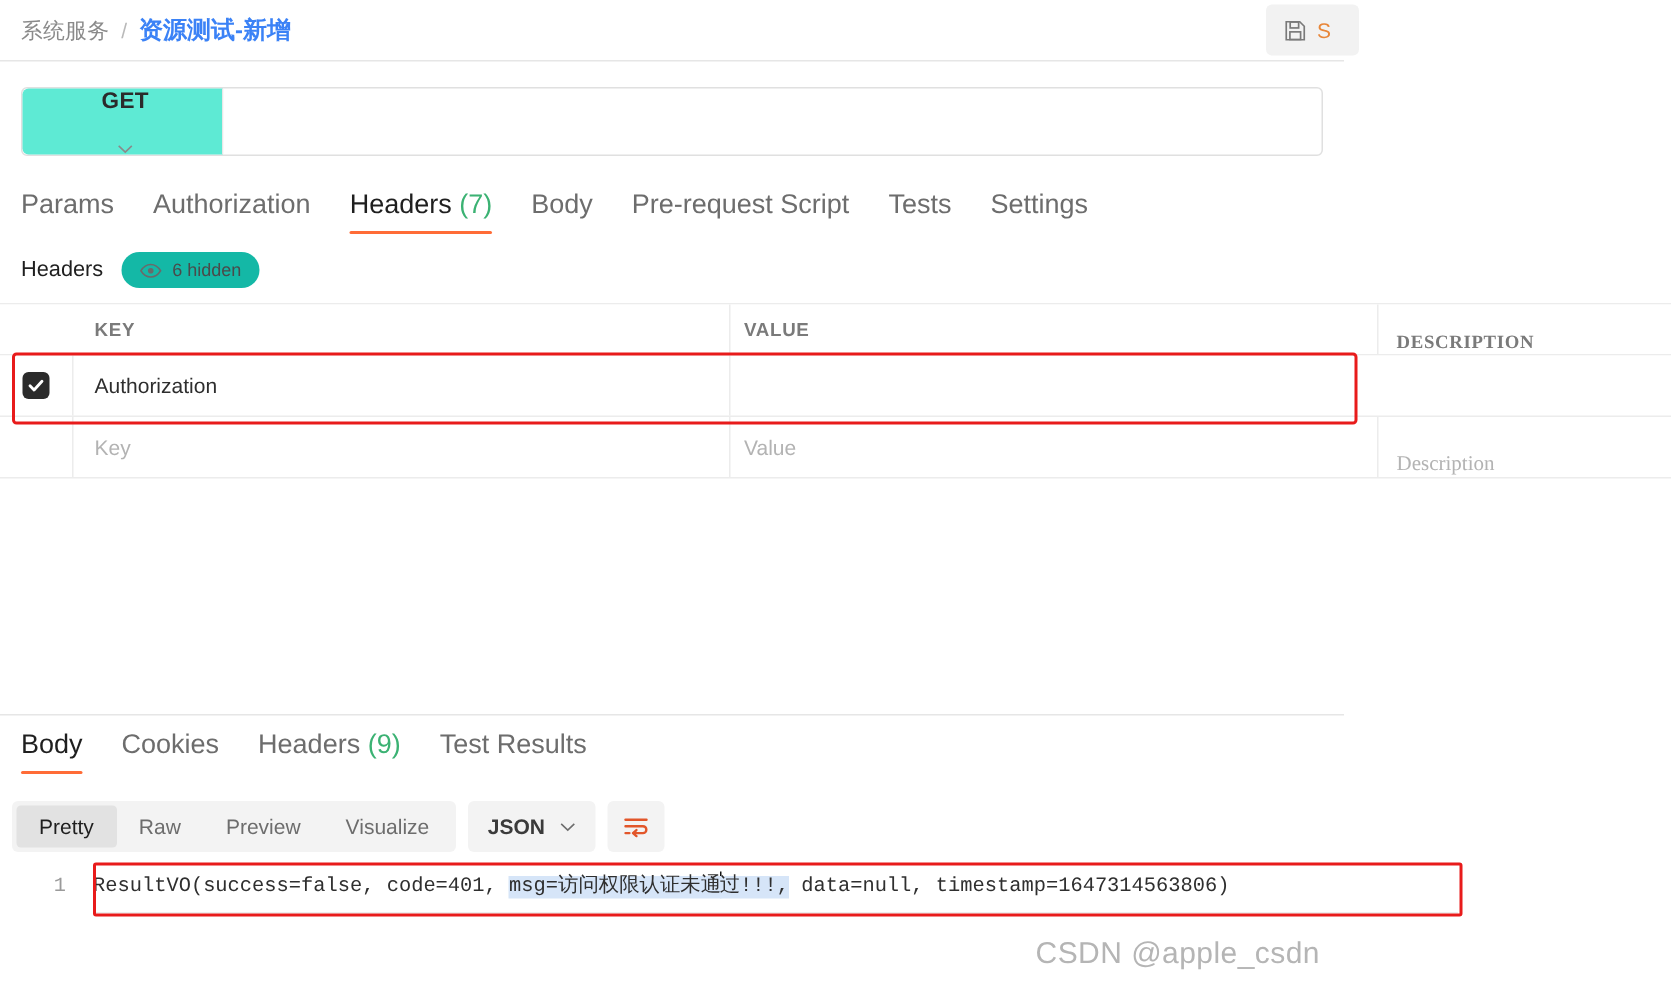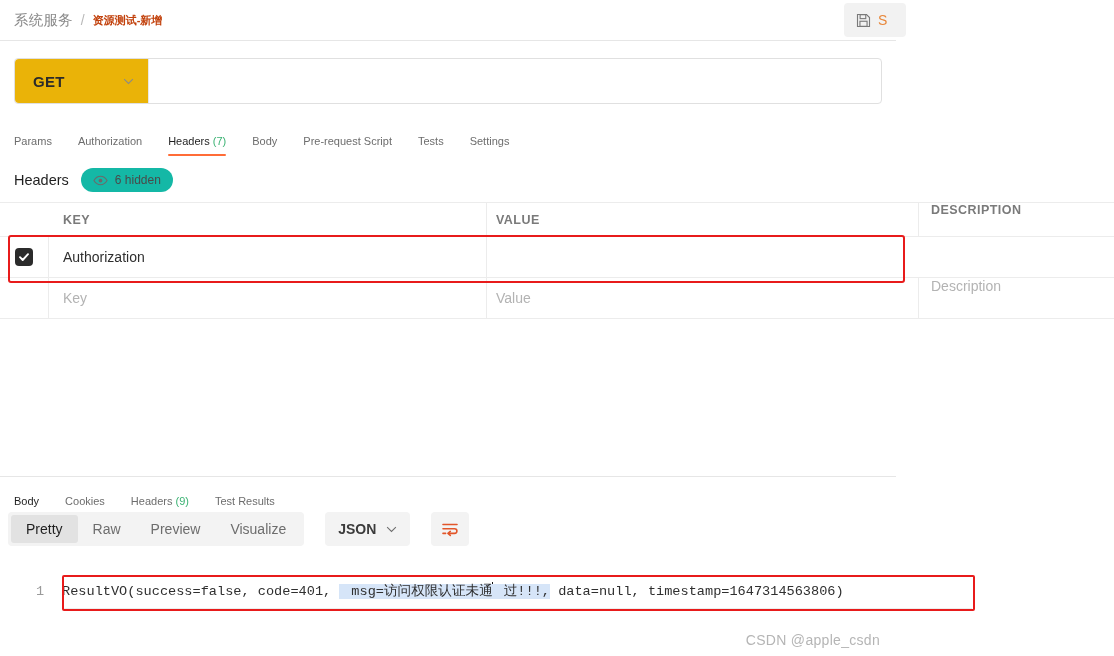--- a/index.html
+++ b/index.html
@@ -35,22 +35,22 @@
     color: #8a8a8a;
     font-size: 14.5px;
     letter-spacing: .2px;
   }
   .crumb-sep {
     color: #b9b9b9;
     font-size: 14px;
     margin: 0 8px;
   }
   .crumb-current {
-    color: #c2410c;
-    font-size: 11px;
+    color: #3b82f6;
+    font-size: 16px;
     font-weight: 700;
   }
   .save-btn {
     position: absolute;
     right: -10px;
     top: 3px;
     height: 34px;
     display: flex;
     align-items: center;
     gap: 7px;
@@ -83,22 +83,23 @@
     background: #fff;
   }
   .method {
     width: 134px;
     display: flex;
     align-items: center;
     justify-content: space-between;
     padding: 0 14px 0 18px;
     box-sizing: border-box;
     border-right: 1px solid #e8e8e8;
-    background: #eab308;
+    background: #5eead4;
     border-radius: 4px 0 0 4px;
+    flex-direction: column;
   }
   .method .m-label {
     font-size: 15px;
     font-weight: 700;
     color: #2b2b2b;
     letter-spacing: .3px;
   }
   .chev {
     width: 11px;
     height: 7px;
@@ -117,21 +118,21 @@
   .req-tabs {
     display: flex;
     align-items: flex-end;
     gap: 0;
     margin: 16px 0 0 0;
     padding: 0 14px;
     height: 36px;
     position: relative;
   }
   .rtab {
-    font-size: 11px;
+    font-size: 18px;
     color: #6d6d6d;
     padding: 0 13px 9px 13px;
     position: relative;
     white-space: nowrap;
   }
   .rtab:first-child { padding-left: 0; }
   .rtab.active { color: #1f1f1f; }
   .rtab.active::after {
     content: "";
     position: absolute;
@@ -210,23 +211,24 @@
     flex: none;
     border-right: 1px solid #ececec;
     display: flex;
     align-items: center;
     padding-left: 9px;
     box-sizing: border-box;
   }
   .c-desc {
     flex: 1;
     display: flex;
-    align-items: flex-start;
+    align-items: flex-end;
     padding-left: 12px;
     box-sizing: border-box;
+    font-family: Liberation Serif, serif;
   }
   .th {
     font-size: 12.5px;
     color: #7a7a7a;
     font-weight: 700;
     letter-spacing: .45px;
   }
   .td {
     font-size: 14px;
     color: #2e2e2e;
@@ -283,25 +285,25 @@
     padding-bottom: 7px;
     font-size: 13.5px;
   }
   .globe { width: 16px; height: 16px; }
   .meta-label { color: #6d6d6d; }
   .status-ok { color: #23a24d; font-weight: 700; }
   .time-val { color: #e8a33d; font-weight: 700; }
 
   .view-bar {
     position: absolute;
-    top: 512px;
+    top: 534px;
     left: 8px;
     display: flex;
     align-items: center;
-    gap: 21px;
+    gap: 8px;
   }
   .seg {
     display: flex;
     align-items: center;
     background: #f3f3f3;
     border-radius: 4px;
     height: 34px;
     padding: 3px;
     box-sizing: border-box;
   }
@@ -365,21 +367,20 @@
   .code-line {
     flex: 1;
     font-family: "Liberation Mono", "DejaVu Sans Mono", monospace;
     font-size: 13.6px;
     line-height: 27px;
     color: #2f2f2f;
     white-space: pre;
   }
   .sel {
     background: #d6e5f8;
-    padding-left: 12px;
   }
   .caret {
     display: inline-block;
     width: 1px;
     height: 15px;
     background: #111;
     vertical-align: -2px;
     margin: 0 -1px;
   }
   .annot-code {
@@ -399,21 +400,21 @@
     top: 608px;
     width: 908px;
     height: 1px;
     background: #ededed;
   }
 
   .watermark {
     position: absolute;
     right: 16px;
     bottom: 8px;
-    font-size: 14px;
+    font-size: 20px;
     color: #b5b5b5;
     letter-spacing: .3px;
   }
 </style>
 </head>
 <body>
 
 <div class="app">
 
   <div class="topbar">

